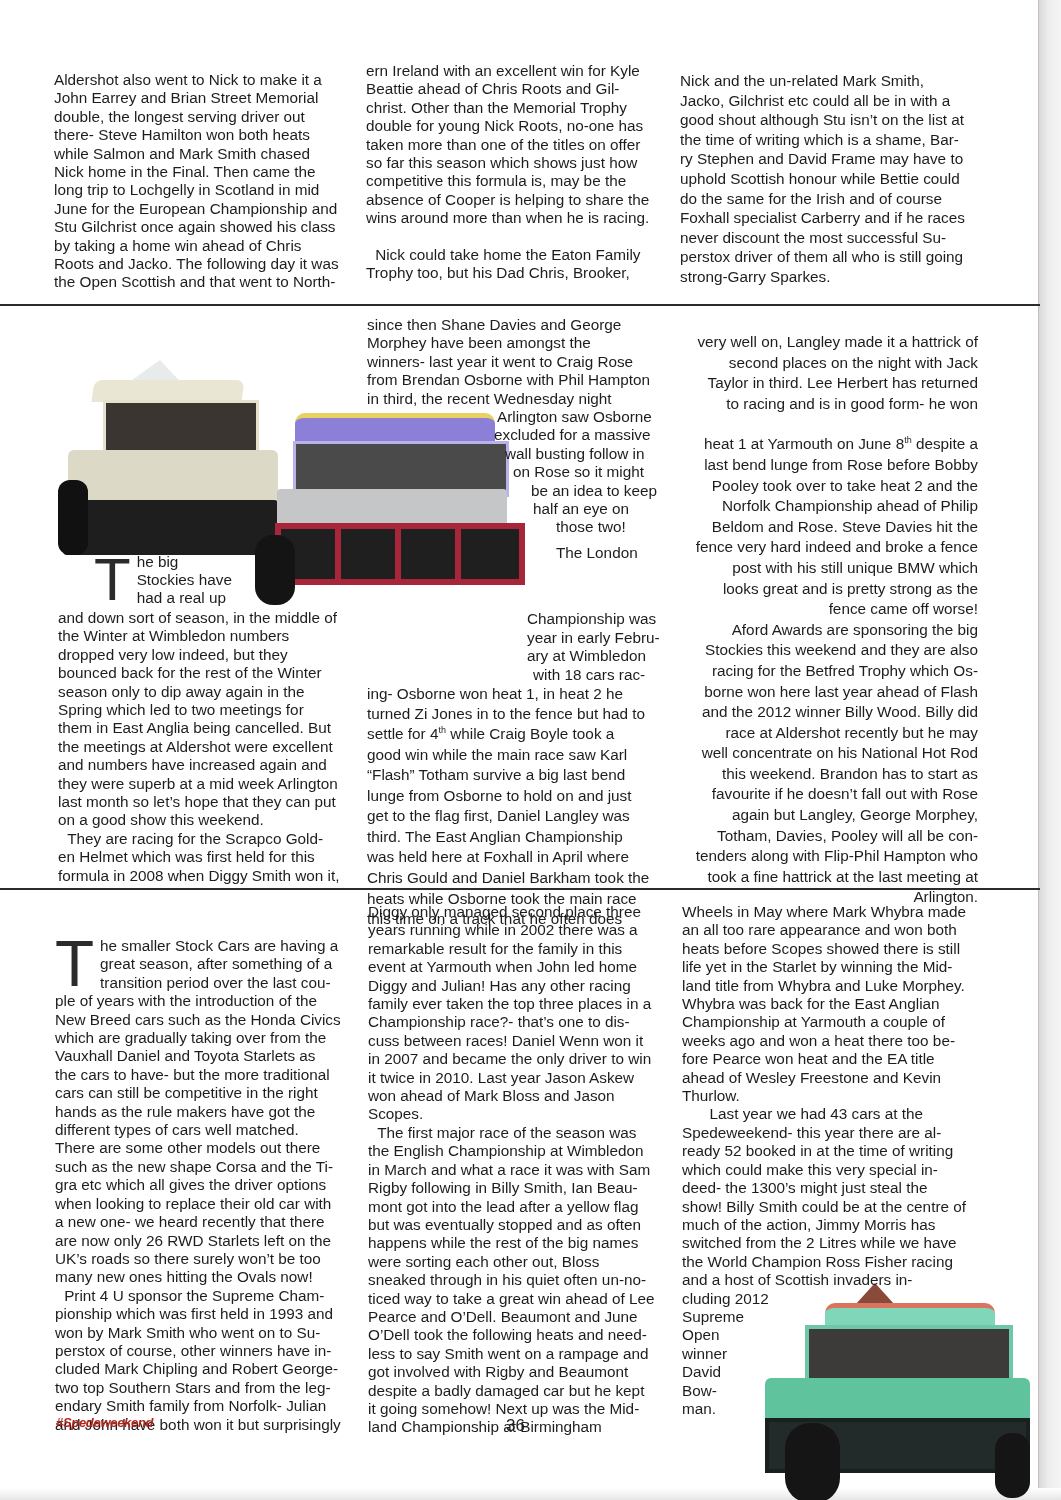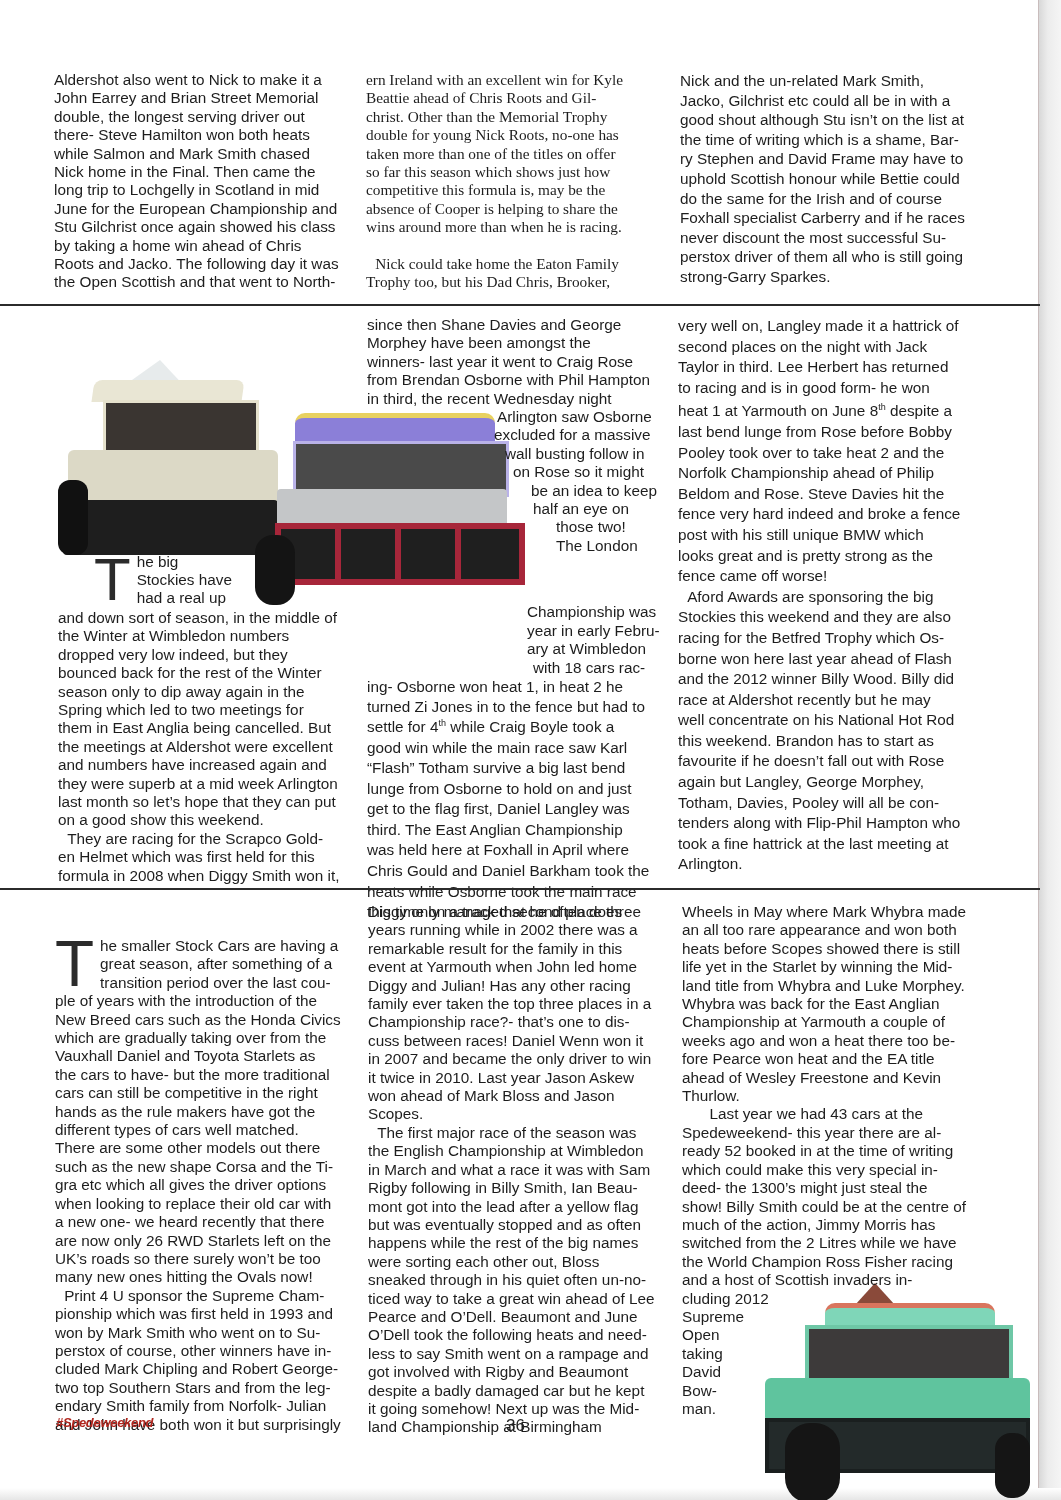--- a/index.html
+++ b/index.html
@@ -23,26 +23,26 @@
   }
   .rule.r1 { top: 304px; }
   .rule.r2 { top: 888px; }
   .col {
     position: absolute; font-size: 15.3px; line-height: 18.4px;
   }
   .tall { line-height: 20.6px; }
   .sup { font-size: 9px; vertical-align: super; line-height: 0; }
   
   .s1c1 { left: 54px; top: 71px; width: 300px; }
-  .s1c2 { left: 366px; top: 71px; width: 300px; font-family: Liberation Serif, serif; }
+  .s1c2 { left: 366px; top: 62px; width: 300px; }
   .s1c3 { left: 680px; top: 71px; width: 300px; }
   
   .s2c1 { left: 58px; top: 553px; width: 294px; }
   .s2c2 { left: 367px; top: 316px; width: 300px; }
-  .s2c3 { left: 678px; top: 316px; width: 300px; }
+  .s2c3 { left: 678px; top: 332px; width: 300px; text-align: right; }
   
   .s3c1 { left: 55px; top: 937px; width: 300px; }
   .s3c2 { left: 368px; top: 903px; width: 300px; }
   .s3c3 { left: 682px; top: 903px; width: 300px; }
   .dropcap {
     float: left; font-size: 62px; line-height: 52px; color: #2b2b2b;
     font-family: "Liberation Sans", sans-serif; margin: 2px 6px 0 0;
   }
   .s2 .dropcap { font-size: 60px; line-height: 50px; margin-left: 36px; }
 
@@ -196,21 +196,21 @@
       <span class="wrap-line">in third, the recent Wednesday night</span>
     </div>
   <div>
       <span class="wrap-line" style="padding-left: 130px;">Arlington saw Osborne</span>
       <span class="wrap-line" style="padding-left: 127px;">excluded for a massive</span>
       <span class="wrap-line" style="padding-left: 138px;">wall busting follow in</span>
       <span class="wrap-line" style="padding-left: 146px;">on Rose so it might</span>
       <span class="wrap-line" style="padding-left: 154px; text-align: center;">be an idea  to keep</span>
       <span class="wrap-line" style="padding-left: 166px;">half an eye on</span>
       <span class="wrap-line" style="padding-left: 189px;">those two!</span>
-      <span class="wrap-line" style="padding-left: 189px;">The London</span>
+      <span class="wrap-line" style="padding-left: 189px; margin-top: 7px;">The London</span>
       <span class="wrap-line" style="padding-left: 160px; margin-top: 48px;">Championship was</span>
       <span class="wrap-line" style="padding-left: 160px;">year in early Febru-</span>
       <span class="wrap-line" style="padding-left: 160px;">ary at Wimbledon</span>
       <span class="wrap-line" style="padding-left: 166px;">with 18 cars rac-</span>
     </div>
   <div style="line-height:20px">
       <span class="wrap-line">ing- Osborne won heat 1, in heat 2 he</span>
       <span class="wrap-line">turned Zi Jones in to the fence but had to</span>
     </div>
   <div class="tall">
@@ -229,21 +229,21 @@
     </div>
 </div>
 
 <div class="col s2c3">
   <div class="tall">
       <span class="wrap-line">very well on, Langley made it a hattrick of</span>
       <span class="wrap-line">second places on the night with Jack</span>
       <span class="wrap-line">Taylor in third. Lee Herbert has returned</span>
       <span class="wrap-line">to racing and is in good form- he won</span>
     </div>
-  <div class="tall" style="margin-top:3px">
+  <div class="tall" style="margin-top:20px">
     <span>heat 1 at Yarmouth on June 8</span><span class="sup">th</span><span>  despite a</span>
   </div>
   <div class="tall">
       <span class="wrap-line">last bend lunge from Rose before Bobby</span>
       <span class="wrap-line">Pooley took over to take heat 2 and the</span>
       <span class="wrap-line">Norfolk Championship ahead of  Philip</span>
       <span class="wrap-line">Beldom and Rose. Steve Davies hit the</span>
       <span class="wrap-line">fence very hard indeed and broke a fence</span>
       <span class="wrap-line">post with his still unique BMW which</span>
       <span class="wrap-line">looks great and is pretty strong as the</span>
@@ -375,21 +375,21 @@
       <span class="wrap-line">show! Billy Smith could be at the centre of</span>
       <span class="wrap-line">much of the action, Jimmy Morris has</span>
       <span class="wrap-line">switched from the 2 Litres while we have</span>
       <span class="wrap-line">the World Champion Ross Fisher racing</span>
       <span class="wrap-line">and a host of Scottish        invaders in-</span>
     </div>
   <div>
       <span class="wrap-line">cluding 2012</span>
       <span class="wrap-line">Supreme</span>
       <span class="wrap-line">Open</span>
-      <span class="wrap-line">taking</span>
+      <span class="wrap-line">winner</span>
       <span class="wrap-line">David</span>
       <span class="wrap-line">Bow-</span>
       <span class="wrap-line">man.</span>
     </div>
 </div>
 
 <div class="footer-tag">#Spedeweekend</div>
 <div class="page-number">36</div>
 
 </body></html>

